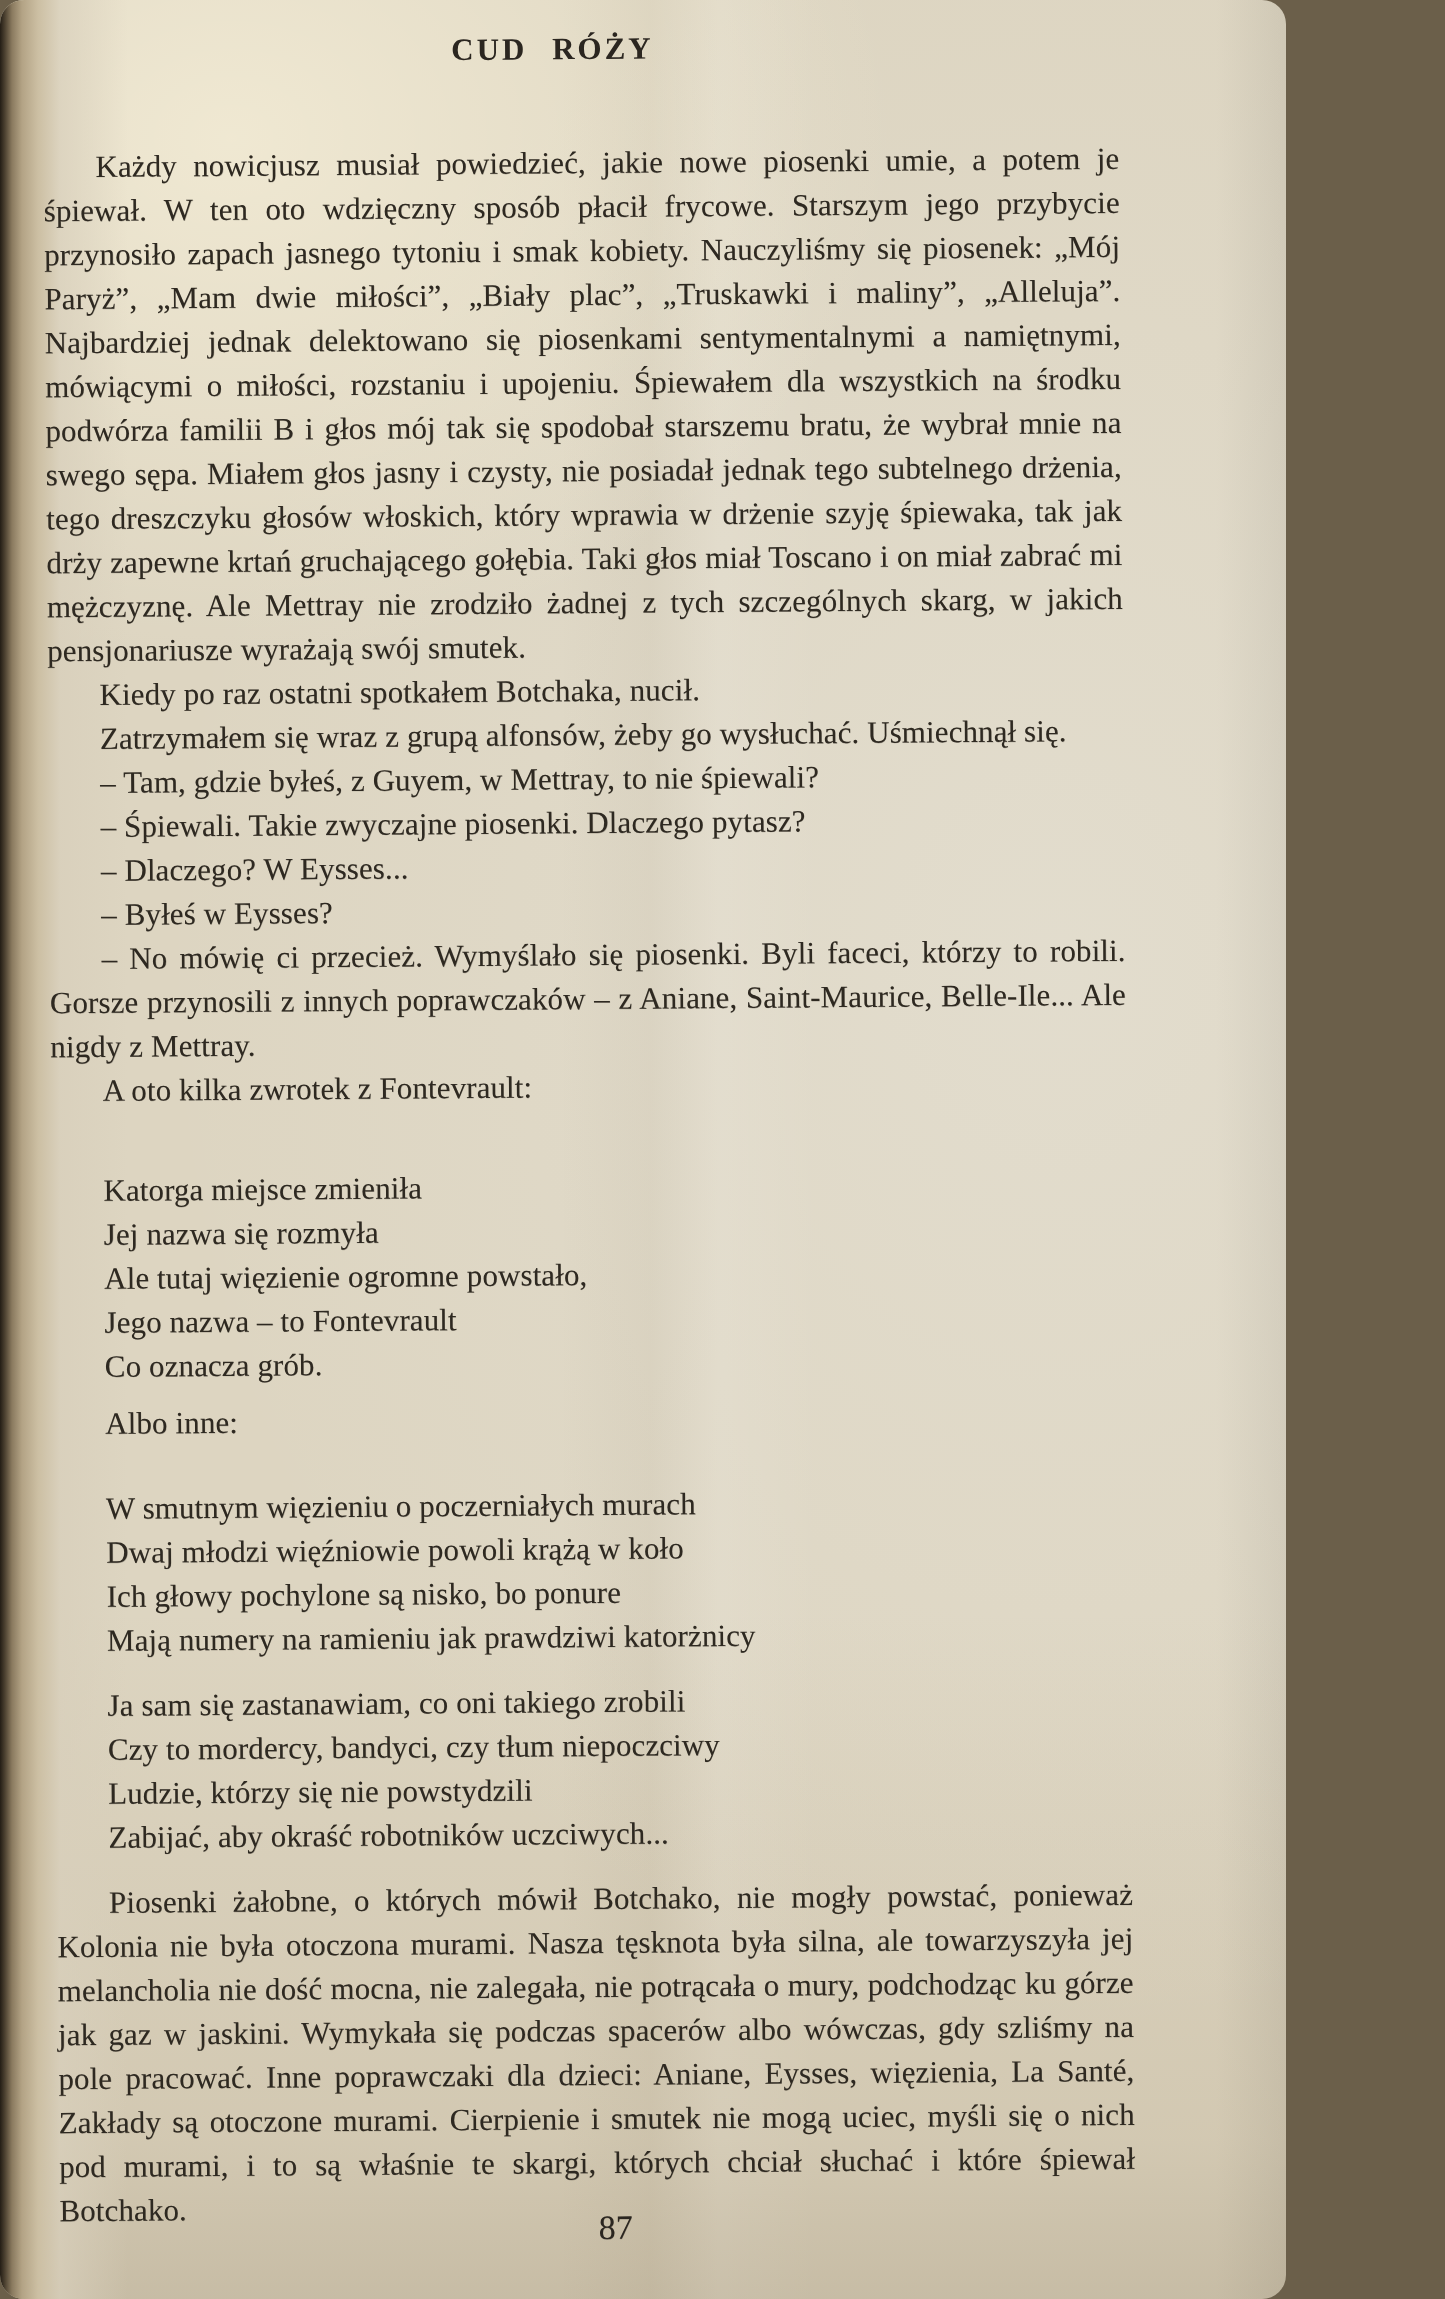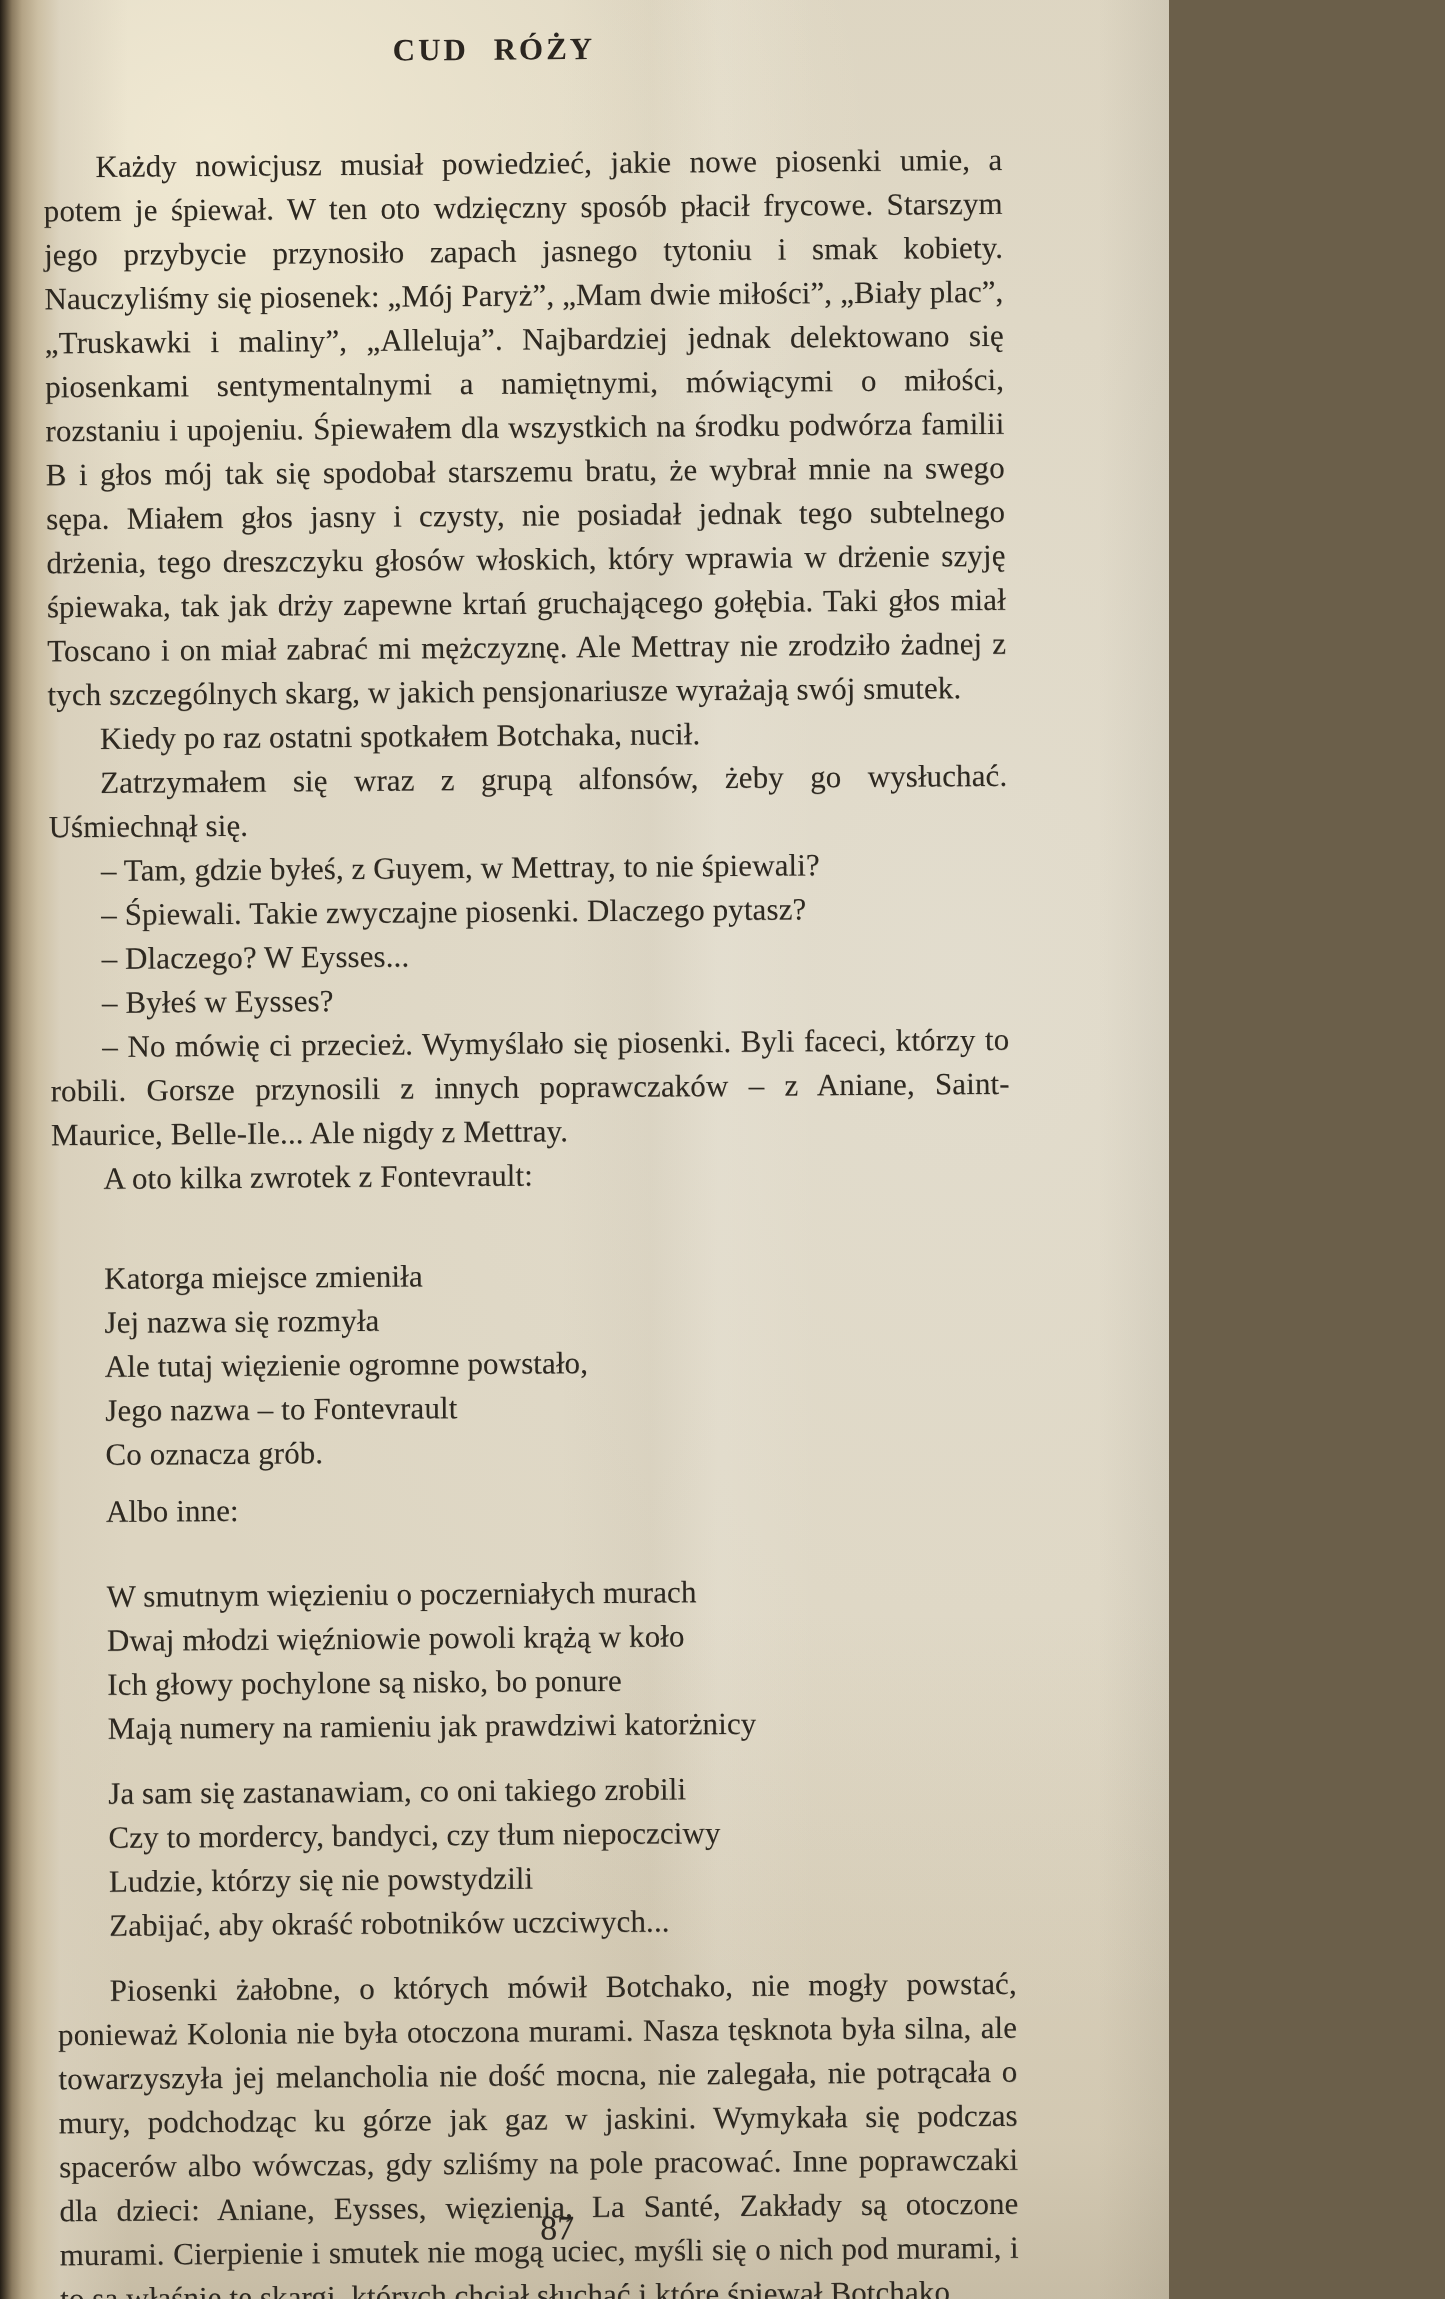--- a/index.html
+++ b/index.html
@@ -3,37 +3,38 @@
 <meta charset="utf-8">
 <style>
   html, body {
     margin: 0;
     padding: 0;
     background: #6b5f4a;
   }
 
   .page {
     position: relative;
-    width: 1169px;
+    width: 1286px;
     height: 2299px;
     overflow: hidden;
     background-color: #ddd5c1;
     background-image:
       
       radial-gradient(ellipse 950px 750px at 18% 6%, rgba(255,248,224,0.55), rgba(255,248,224,0) 70%),
       
       radial-gradient(ellipse 1250px 1500px at 82% 42%, rgba(238,238,234,0.30), rgba(0,0,0,0) 72%),
       
       linear-gradient(180deg, rgba(0,0,0,0) 0%, rgba(0,0,0,0) 70%, rgba(146,124,86,0.14) 93%, rgba(120,100,66,0.22) 100%),
       
       linear-gradient(90deg, rgba(0,0,0,0) 560px, rgba(110,95,70,0.06) 650px, rgba(255,255,255,0.10) 720px, rgba(0,0,0,0) 820px),
       
       linear-gradient(270deg, rgba(130,125,112,0.16) 0px, rgba(0,0,0,0) 70px);
     font-family: "Liberation Serif", "DejaVu Serif", serif;
     color: #2e2921;
+    border-radius: 24px;
   }
 
   
   .spine-edge {
     position: absolute;
     left: 0; top: 0; bottom: 0;
     width: 130px;
     background: linear-gradient(90deg,
       #231d15 0px,
       #4d4231 5px,

